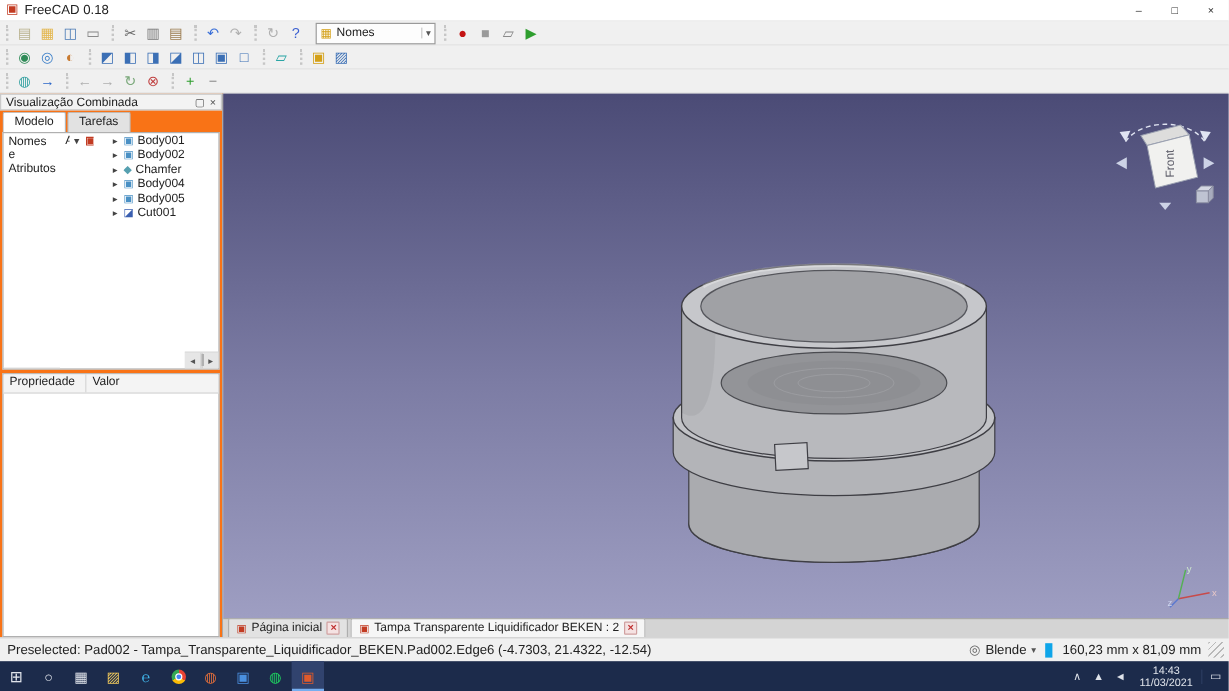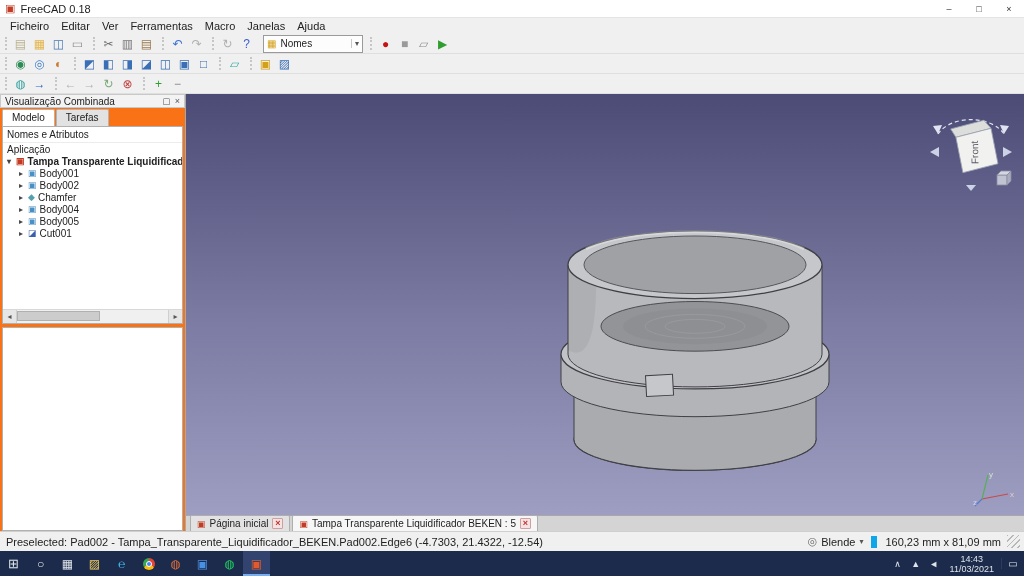--- a/index.html
+++ b/index.html
@@ -29,21 +29,21 @@
   
   .main{flex:1;display:flex;min-height:0;}
 
   
   .sidebar{width:186px;background:#f97316;border-right:1px solid #a8a8a8;display:flex;flex-direction:column;box-sizing:border-box;}
   .panel-header{height:14px;display:flex;align-items:center;font-size:10px;padding:0 4px;border:1px solid #c9c9c9;background:#f3f3f3;box-sizing:border-box;}
   .panel-header .ph-btns{margin-left:auto;display:flex;gap:4px;font-size:9px;color:#555;}
   .panel-tabs{display:flex;height:17px;padding-left:2px;gap:1px;margin-top:1px;}
   .ptab{padding:0 9px;font-size:10px;line-height:16px;background:#e2e2e2;border:1px solid #b4b4b4;border-bottom:none;border-radius:2px 2px 0 0;}
   .ptab.active{background:#ffffff;}
-  .tree-wrap{height:196px;margin:0 2px;background:#ffffff;border:1px solid #b0b0b0;display:flex;flex-direction:column;overflow:hidden;}
+  .tree-wrap{height:196px;margin:0 2px;background:#ffffff;border:1px solid #b0b0b0;display:flex;flex-direction:row;overflow:hidden;}
   .tree-header{font-size:10px;padding:2px 4px;border-bottom:1px solid #ececec;}
   .trow{display:flex;align-items:center;height:12px;font-size:10px;gap:3px;white-space:nowrap;overflow:hidden;}
   .trow .expander{width:8px;text-align:center;color:#444;font-size:8px;flex:0 0 auto;}
   .trow .ticon{font-size:9px;flex:0 0 auto;}
   .trow.doc-row{font-weight:bold;padding-left:2px;}
   .trow.child-row{padding-left:14px;}
   .trow.root-row{padding-left:4px;}
   .hscroll{margin-top:auto;height:13px;background:#f0f0f0;border-top:1px solid #d8d8d8;display:flex;align-items:center;}
   .hs-arrow{width:13px;height:13px;display:flex;align-items:center;justify-content:center;font-size:8px;color:#555;background:#e6e6e6;border-right:1px solid #cfcfcf;}
   .hs-arrow.right{border-left:1px solid #cfcfcf;border-right:none;}
@@ -100,30 +100,20 @@
   <div class="titlebar">
     <span class="app-icon" style="color:#c23b22">▣</span>
     <span class="title-text">FreeCAD 0.18</span>
     <div class="win-controls">
       <span class="win-btn">–</span>
       <span class="win-btn">□</span>
       <span class="win-btn">×</span>
     </div>
   </div>
 
-  <div class="menubar">
-
-  <span class="menu-item">Ficheiro</span>
-      <span class="menu-item">Editar</span>
-      <span class="menu-item">Ver</span>
-      <span class="menu-item">Ferramentas</span>
-      <span class="menu-item">Macro</span>
-      <span class="menu-item">Janelas</span>
-      <span class="menu-item">Ajuda</span>
-    </div>
 
   <div class="toolbar">
     <div class="tb-group">
 
     <span class="tb-btn" style="color: rgb(185, 178, 143);">▤</span>
         <span class="tb-btn" style="color: rgb(227, 181, 74);">▦</span>
         <span class="tb-btn" style="color: rgb(74, 122, 181);">◫</span>
         <span class="tb-btn" style="color: rgb(138, 138, 138);">▭</span>
       </div>
     <div class="tb-group">
@@ -271,20 +261,24 @@
         <div class="hscroll">
           <span class="hs-arrow">◂</span>
           <span class="hs-track">
               <span class="hs-thumb"></span>
             </span>
           <span class="hs-arrow right">▸</span>
         </div>
       </div>
 
       <div class="prop-wrap">
+        <div class="prop-header">
+          <span class="prop-col first">Propriedade</span>
+          <span class="prop-col">Valor</span>
+        </div>
         <div class="prop-body"></div>
       </div>
 
     </div>
 
     <div class="right-col">
       <div class="viewport">
 
         <svg class="scene" viewBox="0 0 838 424" preserveAspectRatio="none">
 
@@ -342,21 +336,21 @@
       <div class="doctabs">
 
           <span class="dtab">
             <span class="dicon" style="color: rgb(194, 59, 34);">▣</span>
             <span>Página inicial</span>
             <span class="dclose">×</span>
           </span>
 
           <span class="dtab active">
             <span class="dicon" style="color: rgb(194, 59, 34);">▣</span>
-            <span>Tampa Transparente Liquidificador BEKEN : 5</span>
+            <span>Tampa Transparente Liquidificador BEKEN : 2</span>
             <span class="dclose">×</span>
           </span>
         </div>
     </div>
   </div>
 
   <div class="statusbar">
     <span class="status-msg">Preselected: Pad002 - Tampa_Transparente_Liquidificador_BEKEN.Pad002.Edge6 (-4.7303, 21.4322, -12.54)</span>
     <span class="nav-style">
       <span class="ns-icon">◎</span>

